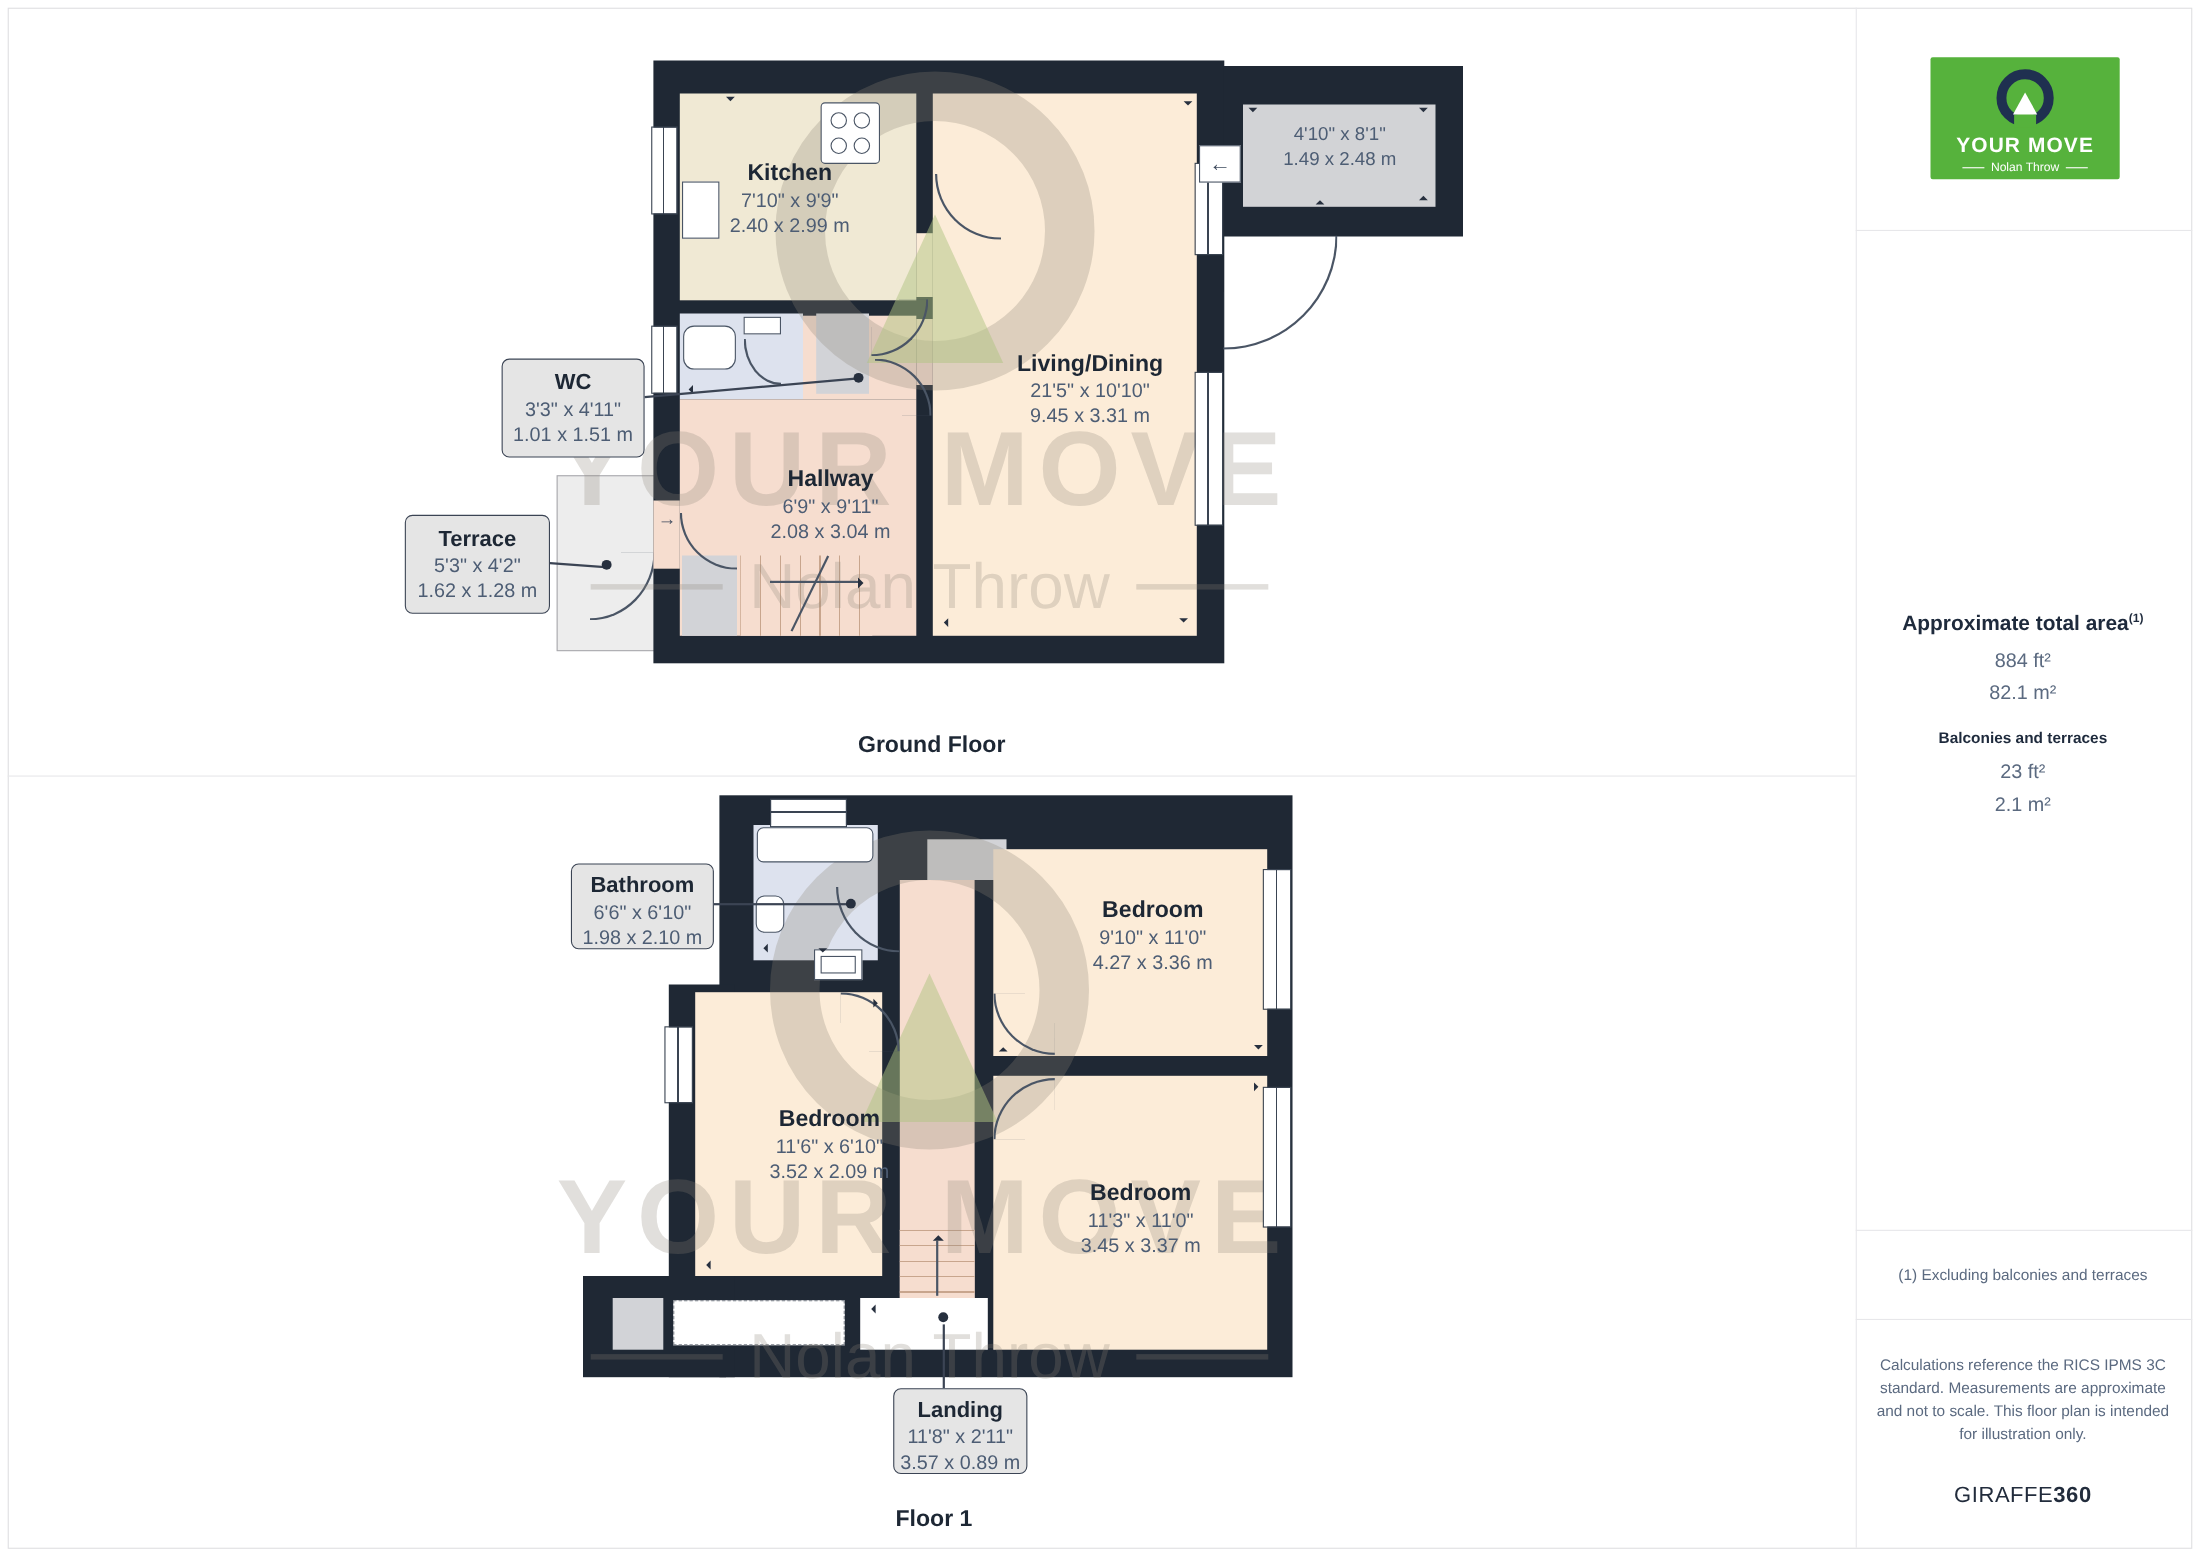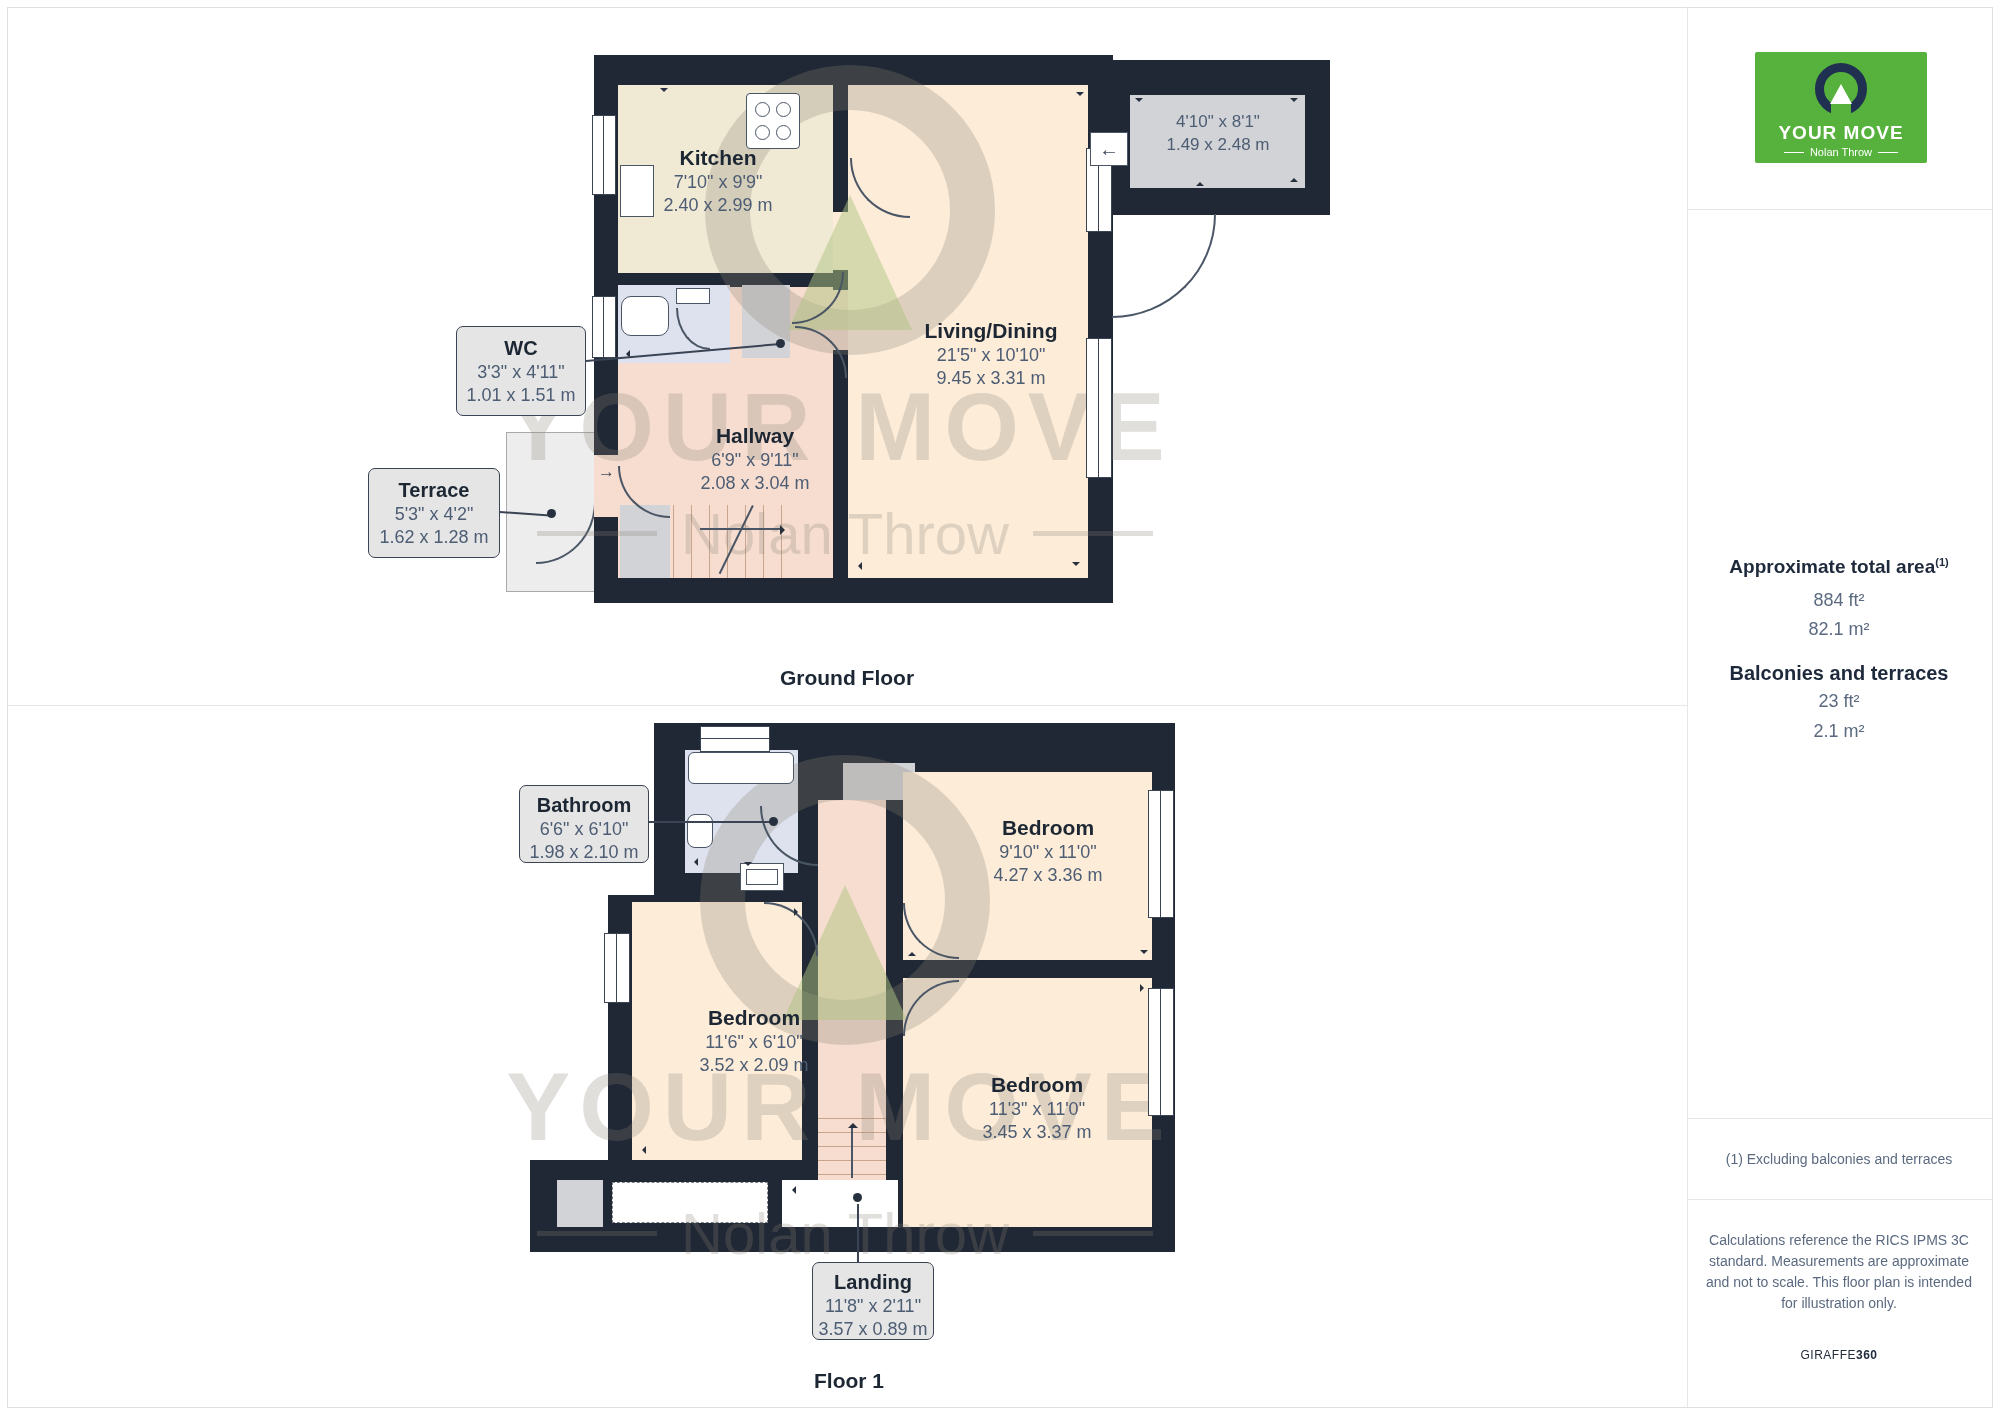--- a/index.html
+++ b/index.html
@@ -56,24 +56,24 @@
             border-right:11px solid transparent;border-bottom:20px solid #fff;}
   .logo-brand{position:absolute;left:0;top:70px;width:172px;text-align:center;color:#fff;
               font-weight:700;font-size:19px;letter-spacing:1px;}
   .logo-sub{position:absolute;left:0;top:94px;width:172px;display:flex;align-items:center;
             justify-content:center;gap:6px;color:#fff;font-size:11px;}
   .logo-sub .ln{flex:0 0 20px;height:1px;background:#fff;}
   .sb{position:absolute;left:1690px;width:298px;text-align:center;z-index:6;}
   .sb-h{font-weight:700;font-size:19px;color:#1e2a3c;}
   .sb-h sup{font-size:11px;}
   .sb-v{font-size:18px;color:#5b6a80;}
-  .sb-h2{font-weight:700;font-size:20px;color:#1e2a3c;}
+  .sb-h2{font-weight:700;font-size:14px;color:#1e2a3c;}
   .sb-note{font-size:14px;color:#5b6a80;}
   .sb-disc{font-size:14px;color:#5b6a80;line-height:21px;}
-  .sb-credit{font-size:12px;color:#222c3c;letter-spacing:.5px;}
+  .sb-credit{font-size:20px;color:#222c3c;letter-spacing:.5px;}
   .sb-credit .b{font-weight:800;}
 </style>
 </head>
 <body>
 
 <div class="page">
   <div class="frame"></div>
   <div class="vdiv"></div>
   <div class="hdiv" style="left:7px;top:705px;width:1680px;"></div>
   <div class="hdiv" style="left:1687px;top:209px;width:306px;"></div>

